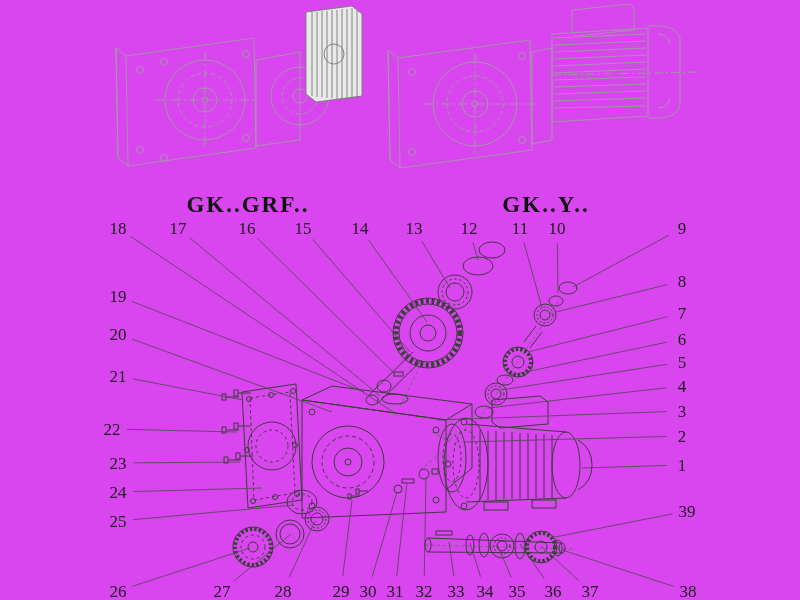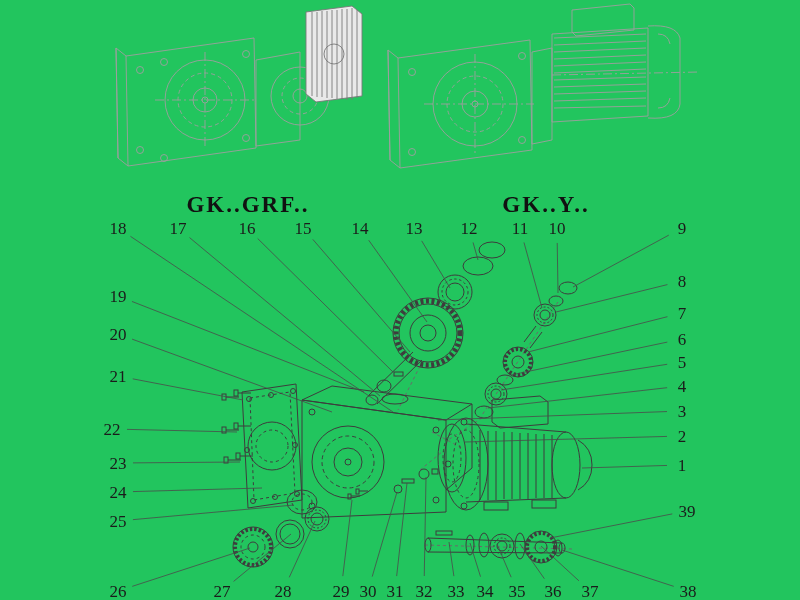--- a/index.html
+++ b/index.html
@@ -1,16 +1,16 @@
 <!DOCTYPE html>
 <html><head>
 <meta charset="utf-8">
 <style>
   html,body{margin:0;padding:0;background:#ffffff;}
-  .stage{position:relative;width:800px;height:600px;background:#22c55e;overflow:hidden;}
+  .stage{position:relative;width:800px;height:600px;background:#d946ef;overflow:hidden;}
   svg{display:block;}
   .model-title{
     font-family:"Liberation Serif","DejaVu Serif",serif;
     font-size:23px;font-weight:bold;letter-spacing:2px;fill:#111;
     text-anchor:middle;
   }
   #callout-labels text{
     font-family:"Liberation Serif","DejaVu Serif",serif;
     font-size:17px;fill:#1b1b1b;text-anchor:middle;
   }

